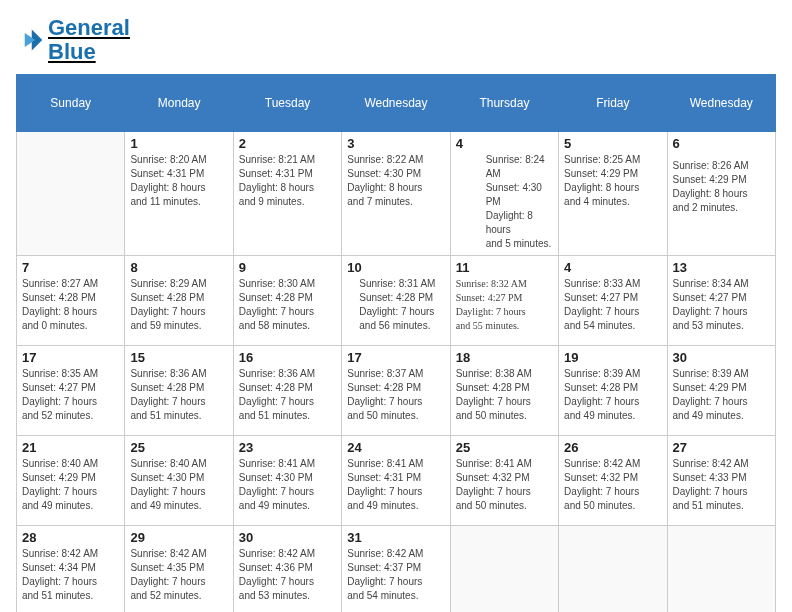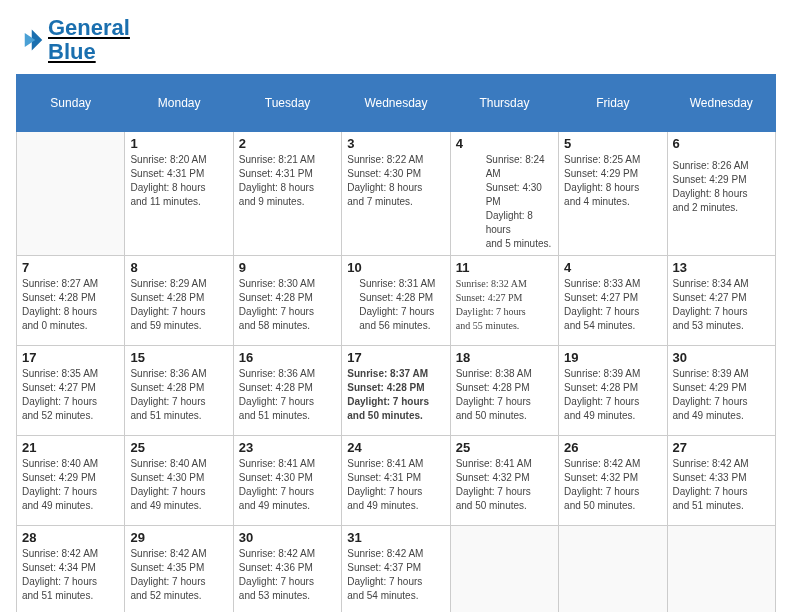--- a/index.html
+++ b/index.html
@@ -230,21 +230,21 @@
         </td>
         <td>
           <div class="day-number">16</div>
           <div class="day-info" style="white-space: pre-line;">Sunrise: 8:36 AM
 Sunset: 4:28 PM
 Daylight: 7 hours
 and 51 minutes.</div>
         </td>
         <td>
           <div class="day-number">17</div>
-          <div class="day-info" style="white-space: pre-line; font-weight: bold;">Sunrise: 8:37 AM
+          <div class="day-info" style="white-space: pre-line;">Sunrise: 8:37 AM
 Sunset: 4:28 PM
 Daylight: 7 hours
 and 50 minutes.</div>
         </td>
         <td>
           <div class="day-number">18</div>
           <div class="day-info" style="white-space: pre-line;">Sunrise: 8:38 AM
 Sunset: 4:28 PM
 Daylight: 7 hours
 and 50 minutes.</div>

